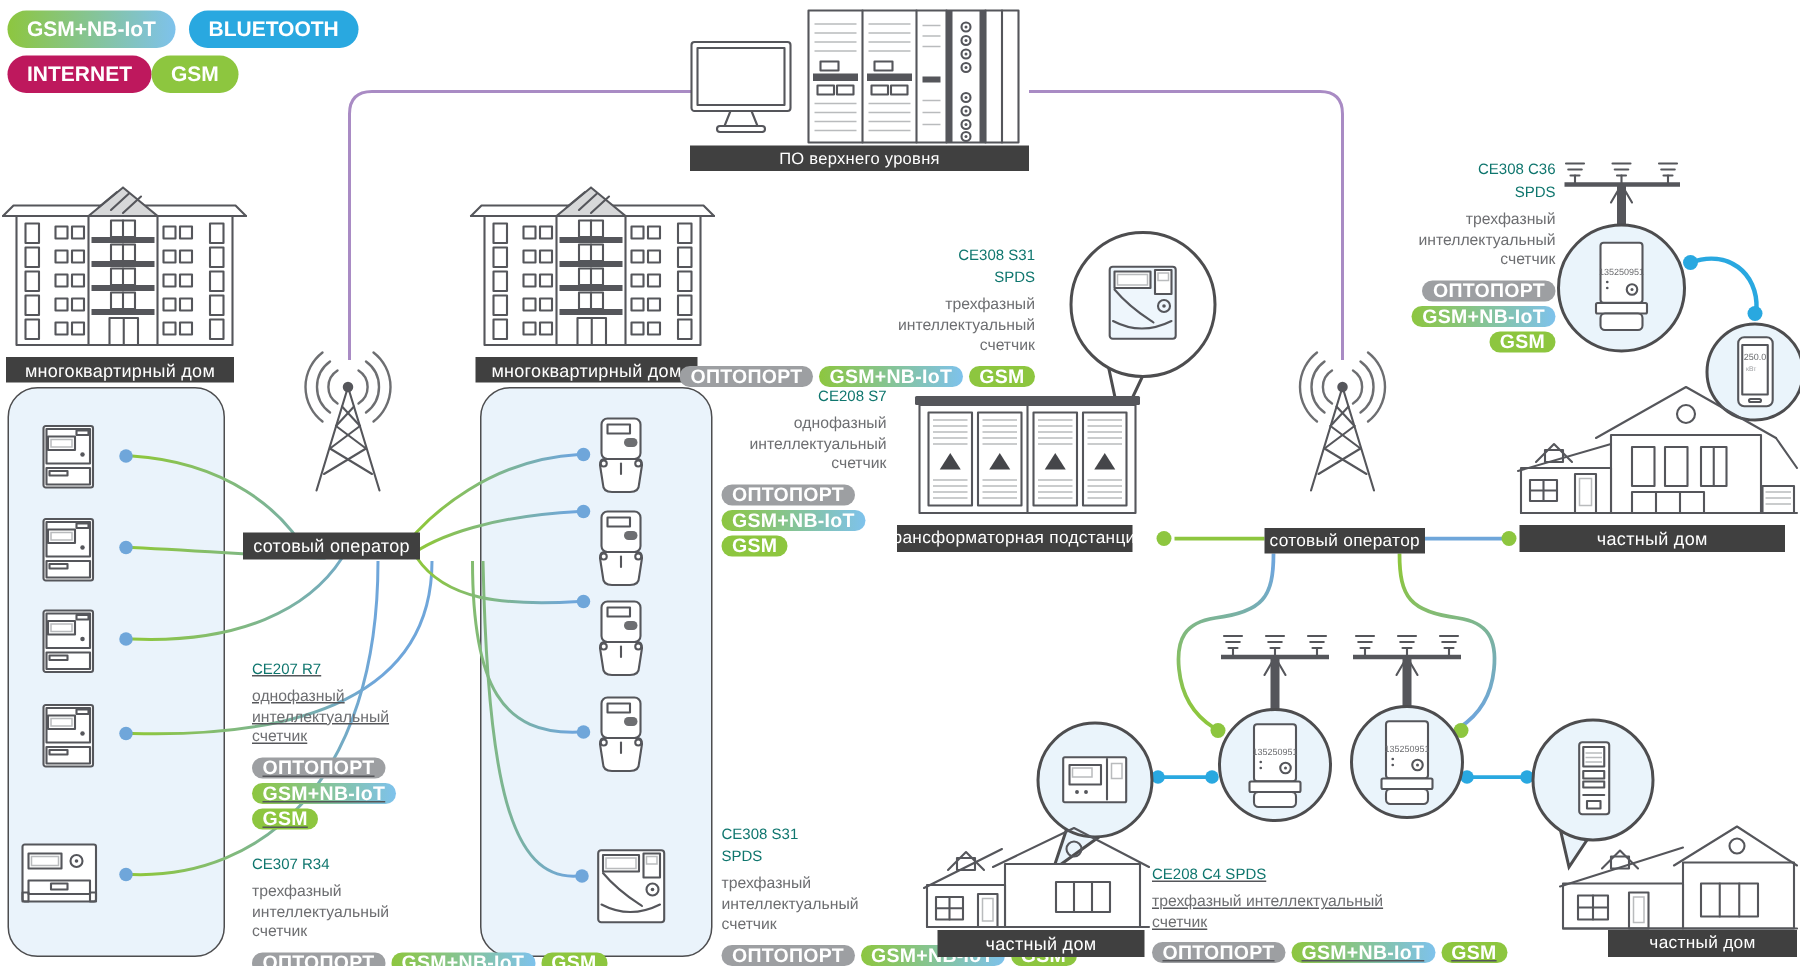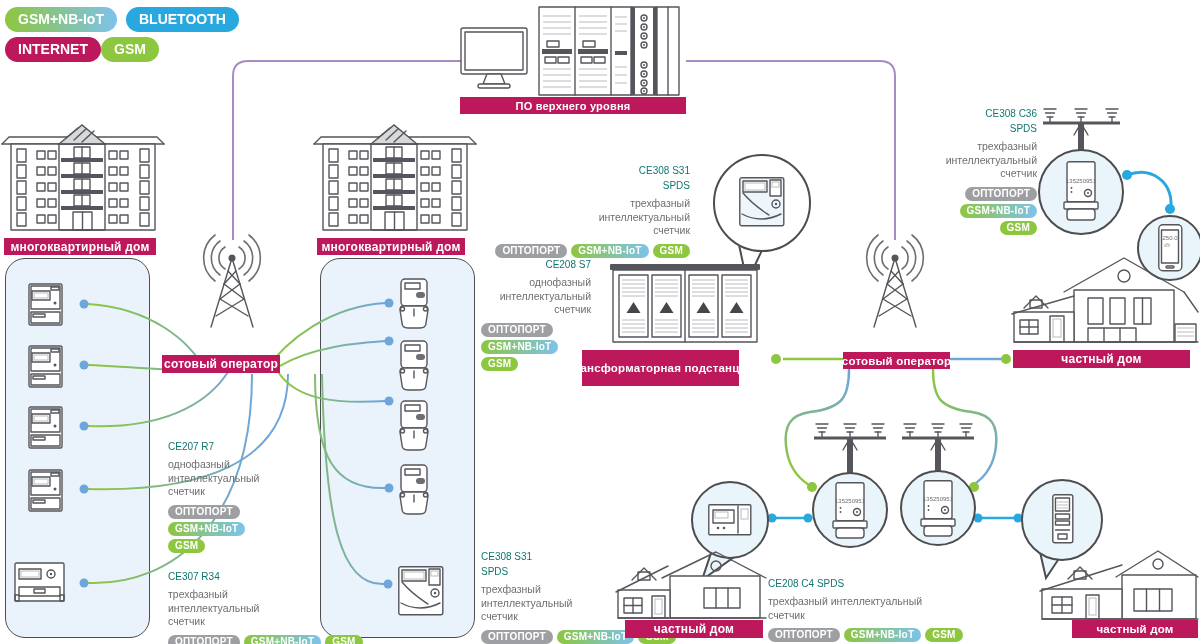--- a/index.html
+++ b/index.html
@@ -3,40 +3,40 @@
 <meta charset="utf-8">
 <style>
   html,body{margin:0;padding:0;background:#fff;}
   #stage{position:relative;width:1200px;height:644px;overflow:hidden;background:#fff;
          font-family:"Liberation Sans",sans-serif;}
   #stage *{box-sizing:border-box;}
   
   .panel{position:absolute;z-index:0;background:#eaf3fb;border:1.5px solid #4d4d4f;border-radius:20px;}
   #wires{position:absolute;left:0;top:0;z-index:1;}
   .art{position:absolute;z-index:2;overflow:visible;}
-  .banner{position:absolute;z-index:3;background:#be185d;color:#fff;display:flex;align-items:center;
-          justify-content:center;font-size:12px;letter-spacing:.2px;white-space:nowrap;font-weight:bold;}
+  .banner{position:absolute;z-index:3;background:#404040;color:#fff;display:flex;align-items:center;
+          justify-content:center;font-size:12px;letter-spacing:.2px;white-space:nowrap;}
   .banner.sm{font-size:11.5px;}
   .legendbar{position:absolute;z-index:3;}
   .lpill{position:absolute;height:25px;line-height:25px;border-radius:13px;color:#fff;
          font-weight:bold;font-size:14px;padding:0 13px;white-space:nowrap;}
   .lp-grad{background:linear-gradient(90deg,#8dc63f,#7ec2ec);}
   .lp-blue{background:#29a8e0;text-align:center;}
   .lp-purple{background:#be185d;}
   .lp-green{background:#8dc63f;}
   
   .devlabel{position:absolute;z-index:3;color:#55565a;}
   .devlabel.right{text-align:right;}
   .devtitle{font-size:10px;line-height:15px;color:#0f766e;}
   .devdesc{font-size:10.5px;line-height:13.5px;color:#6d6e71;margin-top:4px;}
   .badges{margin-top:6px;display:flex;gap:4px;}
   .badges.col{flex-direction:column;align-items:flex-start;gap:3px;}
   .badges.col.end{align-items:flex-end;}
   .badges.row.end{justify-content:flex-end;}
-  .pill{display:inline-block;font-weight:bold;font-size:10px;line-height:8px;color:#fff;
+  .pill{display:inline-block;font-weight:bold;font-size:13px;line-height:8px;color:#fff;
         padding:3px 7px;border-radius:8px;letter-spacing:.2px;white-space:nowrap;}
   .bgray{background:#9d9fa2;}
   .bgrad{background:linear-gradient(90deg,#8dc63f,#7ec2ec);}
   .bgreen{background:#8dc63f;}
   
   .ln{stroke:#55565b;stroke-width:1.4;fill:none;stroke-linecap:round;stroke-linejoin:round;}
   .lnf{stroke:#55565b;stroke-width:1.4;fill:#fff;stroke-linejoin:round;}
   .lnb{stroke:#55565b;stroke-width:1.4;fill:#eef6fc;stroke-linejoin:round;}
   .thin{stroke:#b9bbbd;stroke-width:1;fill:none;}
   .dark{fill:#55565b;stroke:none;}
@@ -493,21 +493,21 @@
       <div>интеллектуальный</div>
       <div>счетчик</div>
     </div>
     <div class="badges col">
       <span class="pill bgray">ОПТОПОРТ</span>
       <span class="pill bgrad">GSM+NB-IoT</span>
       <span class="pill bgreen">GSM</span>
     </div>
   </div>
 
-  <div class="devlabel" style="left:168px;top:439px;width:110px;">
+  <div class="devlabel" style="left:168px;top:439px;width:110px;text-decoration:underline;">
     <div class="devtitle">CE207 R7</div>
     <div class="devdesc">
       <div>однофазный</div>
       <div>интеллектуальный</div>
       <div>счетчик</div>
     </div>
     <div class="badges col">
       <span class="pill bgray">ОПТОПОРТ</span>
       <span class="pill bgrad">GSM+NB-IoT</span>
       <span class="pill bgreen">GSM</span>
@@ -566,21 +566,21 @@
       <div>интеллектуальный</div>
       <div>счетчик</div>
     </div>
     <div class="badges col end">
       <span class="pill bgray">ОПТОПОРТ</span>
       <span class="pill bgrad">GSM+NB-IoT</span>
       <span class="pill bgreen">GSM</span>
     </div>
   </div>
 
-  <div class="devlabel" style="left:768px;top:576px;width:170px;">
+  <div class="devlabel" style="left:768px;top:576px;width:170px;text-decoration:underline;">
     <div class="devtitle">CE208 C4 SPDS</div>
     <div class="devdesc">
       <div>трехфазный интеллектуальный</div>
       <div>счетчик</div>
     </div>
     <div class="badges row">
       <span class="pill bgray">ОПТОПОРТ</span>
       <span class="pill bgrad">GSM+NB-IoT</span>
       <span class="pill bgreen">GSM</span>
     </div>
@@ -649,21 +649,21 @@
         <line x1="115" y1="64" x2="138" y2="64"></line>
         <line x1="115" y1="68" x2="138" y2="68"></line>
     </g>
     <g fill="#45464a">
       <polygon points="23.5,38 16.5,49 30.5,49"></polygon>
         <polygon points="56.5,38 49.5,49 63.5,49"></polygon>
       <polygon points="93.5,38 86.5,49 100.5,49"></polygon>
         <polygon points="126.5,38 119.5,49 133.5,49"></polygon>
     </g>
   </svg>
-  <div class="banner sm" style="left:582px;top:350px;width:157px;height:36px;">
+  <div class="banner sm" style="left:598px;top:350px;width:157px;height:18px;">
     <span>трансформаторная подстанция</span>
   </div>
 
   <svg class="art" style="left:1042px;top:95px;" width="80" height="66">
     <line x1="1" y1="28" x2="78" y2="28" stroke="#55565b" stroke-width="3"></line>
     <g class="ln">
       <line x1="2" y1="14" x2="14" y2="14"></line>
         <line x1="3.5" y1="18" x2="12.5" y2="18"></line>
         <line x1="5" y1="22" x2="11" y2="22"></line>
         <line x1="8" y1="22" x2="8" y2="28"></line>

